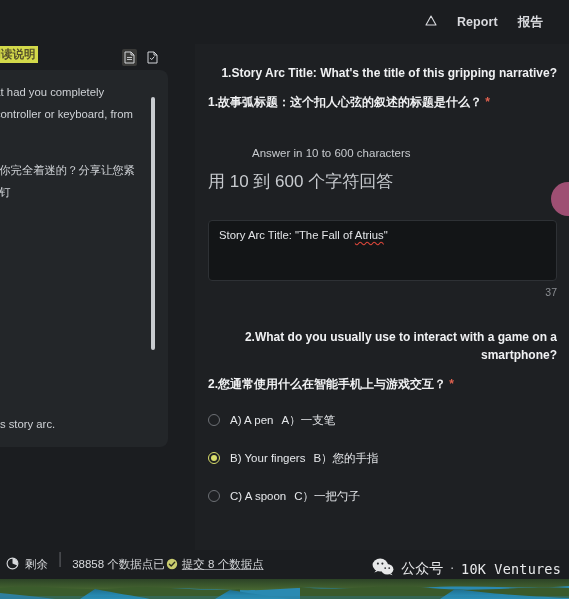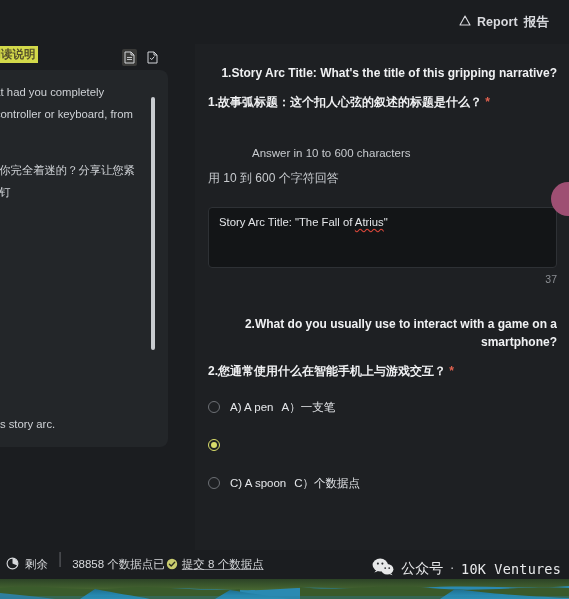--- a/index.html
+++ b/index.html
@@ -16,23 +16,23 @@
   }
 
   
   .topbar {
     position: absolute; left: 0; top: 0; width: 569px; height: 44px;
     background: #1b1d20;
     display: flex; align-items: center; justify-content: flex-end;
     padding-right: 10px;
   }
   .report-btn {
-    display: flex; align-items: center; gap: 6px;
+    display: flex; align-items: center; gap: 20px;
     color: #d9dade; font-size: 12.5px; font-weight: 600;
-    margin-right: 10px; cursor: pointer;
+    margin-right: 16px; cursor: pointer;
     letter-spacing: .1px;
   }
   .report-btn .tri { display:block; }
   .report-btn .zh { font-weight: 600; text-align: right; }
   .submit-btn {
     border: 1px solid #4a4d52;
     border-radius: 16px;
     padding: 6px 16px 7px 16px;
     color: #6f7277;
     font-size: 12.5px;
@@ -111,21 +111,21 @@
   }
   .q-zh {
     color: #f0f1f3; font-size: 12px; font-weight: 700;
     line-height: 1.5; margin-bottom: 14px;
   }
   .req { color: #e0614f; font-weight: 700; font-size: 12px; }
   .hint-en {
     color: #c8cbcf; font-size: 11.5px; margin-bottom: 11px; margin-left: 44px;
   }
   .hint-zh {
-    color: #c8cbcf; font-size: 12px; margin-bottom: 10px;
+    color: #c8cbcf; font-size: 17px; margin-bottom: 17px;
   }
   .answerbox {
     position: relative;
     background: #131517;
     border: 1px solid #2e3135;
     border-radius: 4px;
     height: 61px;
     padding: 8px 10px;
     color: #e3e5e8; font-size: 11.3px;
     overflow: hidden;
@@ -296,25 +296,28 @@
       </div>
       <div class="options">
         <div class="opt">
           <div class="radio"></div>
           <div class="opt-label">
             <span>A) A pen</span><span class="zh">A）一支笔</span>
           </div>
         </div>
         <div class="opt">
           <div class="radio checked"></div>
+          <div class="opt-label">
+            <span>B) Your fingers</span><span class="zh">B）您的手指</span>
+          </div>
         </div>
         <div class="opt">
           <div class="radio"></div>
           <div class="opt-label">
-            <span>C) A spoon</span><span class="zh">C）个数据点</span>
+            <span>C) A spoon</span><span class="zh">C）一把勺子</span>
           </div>
         </div>
       </div>
     </div>
 
     <div style="height:16px"></div>
 
 
   </div>
 

